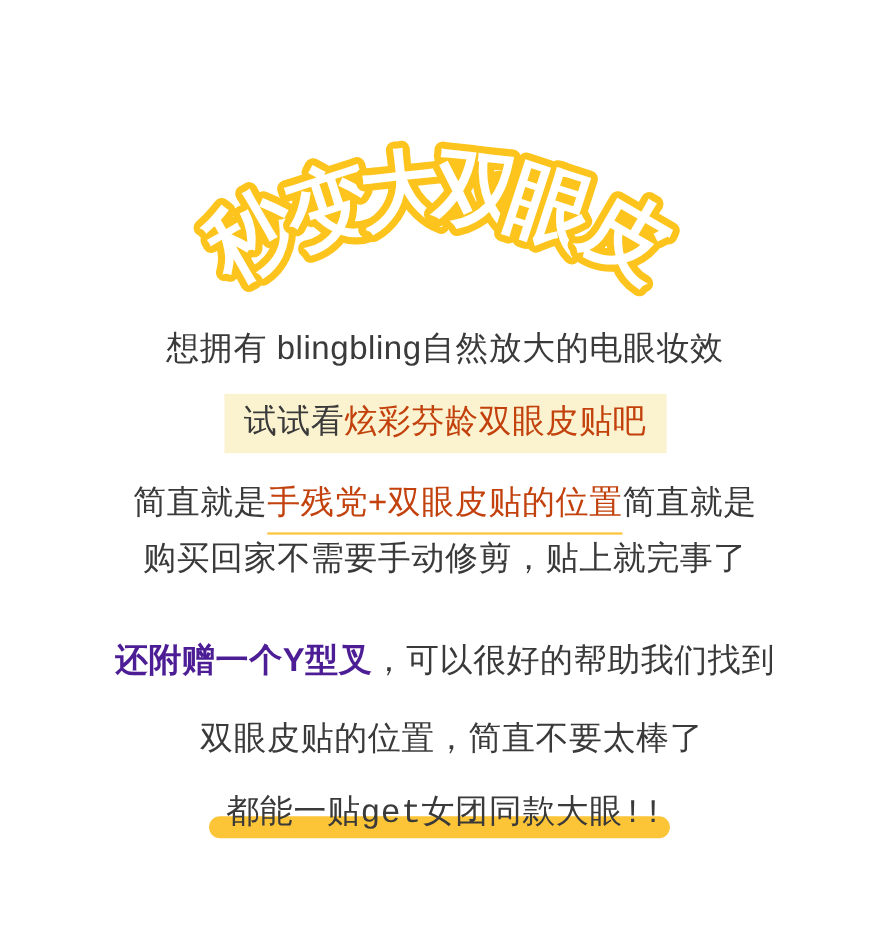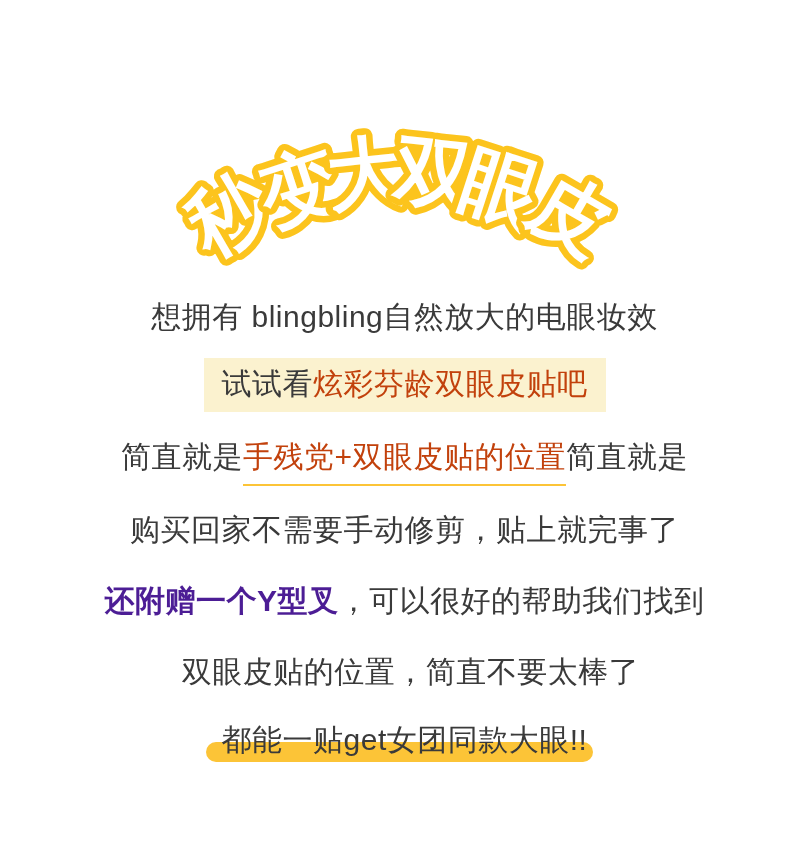--- a/index.html
+++ b/index.html
@@ -43,24 +43,24 @@
     font-size: 30px;
     line-height: 38px;
     color: #3a3a3a;
     letter-spacing: 0.5px;
     white-space: nowrap;
     padding-left: 19px;
   }
   .line1 { top: 298px; }
   .line2 { top: 358px; }
   .line3 { top: 438px; }
-  .line4 { top: 511px; }
+  .line4 { top: 489px; }
   .line5 { top: 582px; }
   .line6 { top: 653px; margin-left: 12px; }
-  .line7 { top: 721px; }
+  .line7 { top: 721px; font-family: Liberation Mono, monospace; }
 
   .accent {
     color: #c2410c;
   }
   .accent-bold {
     color: #4c1d95;
     font-weight: 700;
   }
   
   .hl-box {

